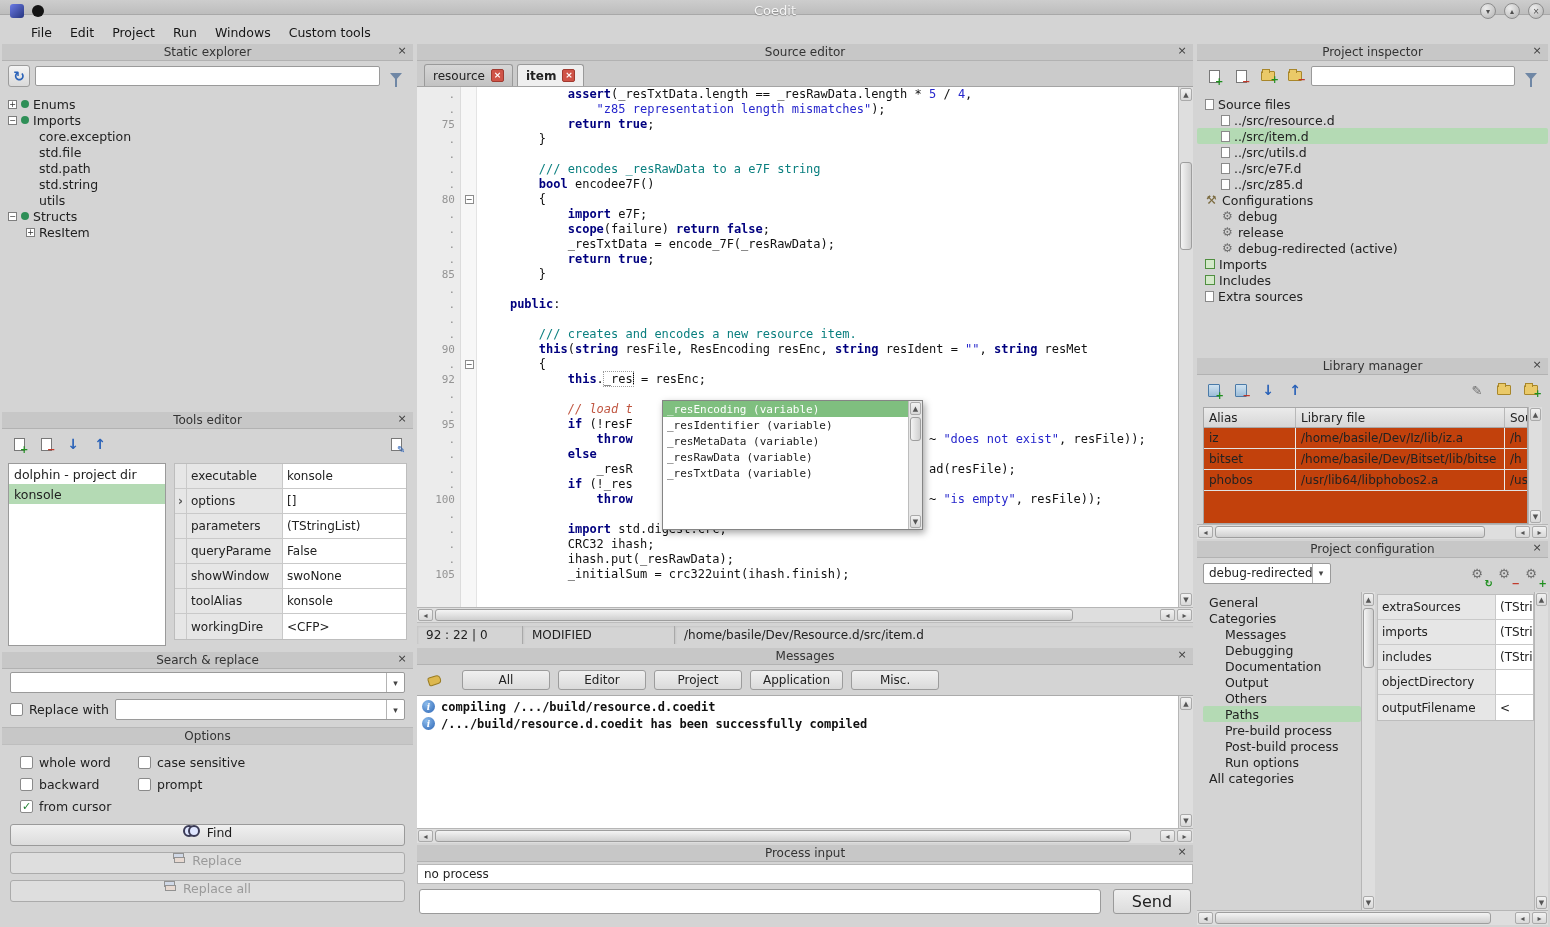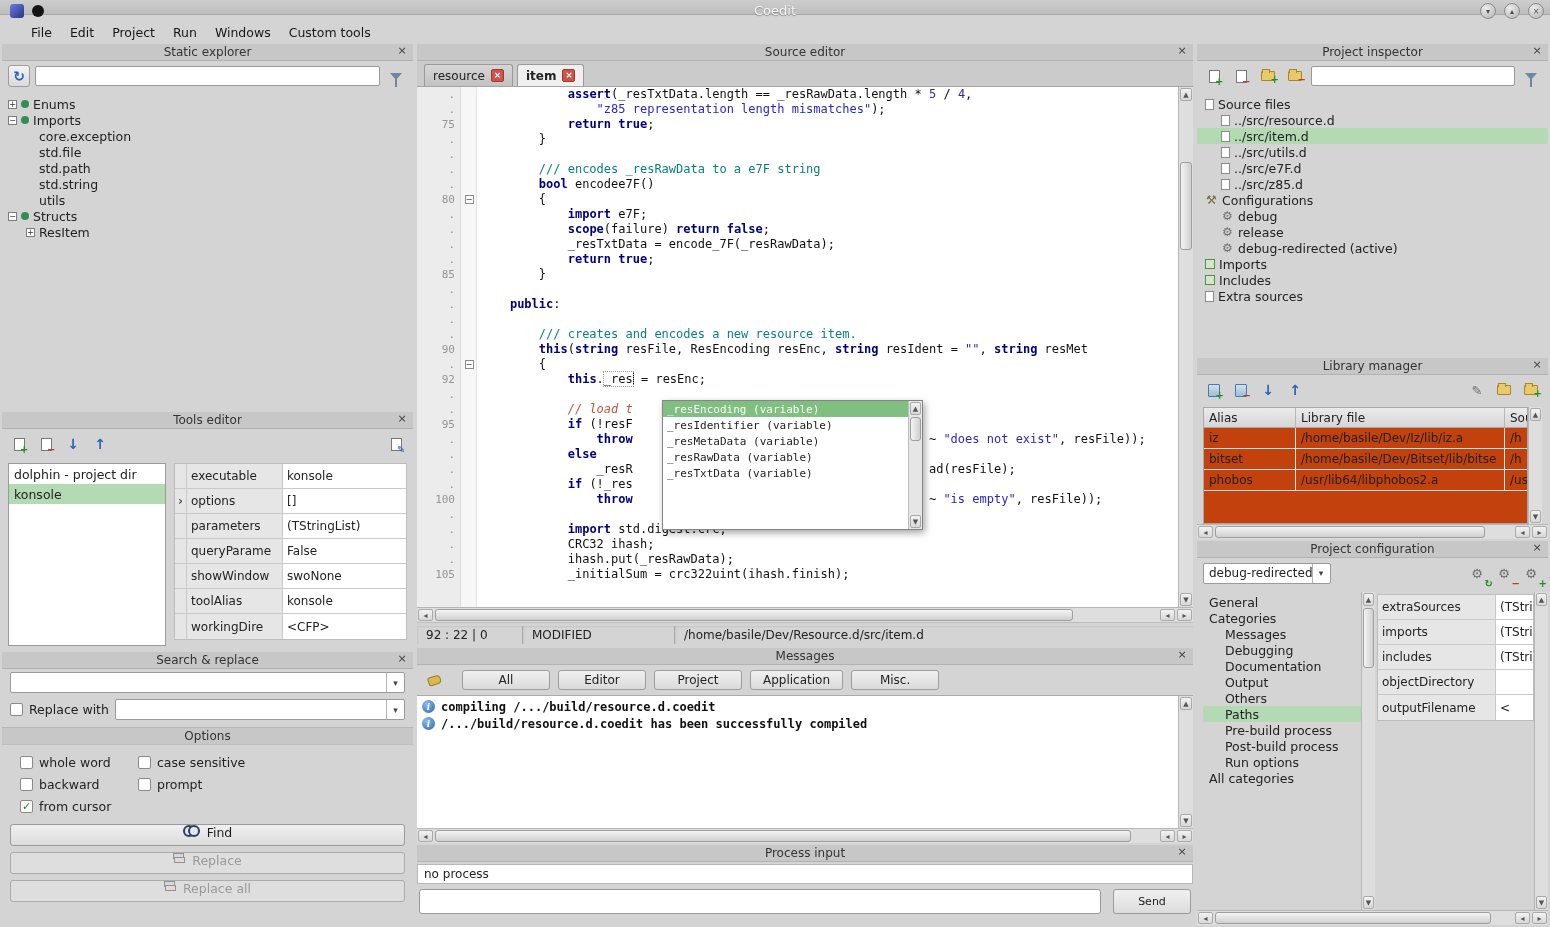--- a/index.html
+++ b/index.html
@@ -125,21 +125,21 @@
 .msg-area{flex:1;background:#fff;border-top:1px solid #ababab;position:relative;overflow:hidden}
 .msg-lines{position:absolute;left:0;top:2px;right:15px}
 .msg-row{display:flex;align-items:center;gap:6px;height:17px;padding:0 5px;white-space:nowrap}
 .info-ic{width:13px;height:13px;border-radius:50%;background:radial-gradient(circle at 35% 30%,#8cbcec,var(--infoBlue));color:#fff;font:italic bold 9px "DejaVu Serif","Liberation Serif",serif;display:flex;align-items:center;justify-content:center;flex:0 0 auto}
 .msg-text{font:bold 12px "DejaVu Sans Mono","Liberation Mono",monospace;color:#101010}
 .tag-ic{width:13px;height:9px;background:#ddb84f;border:1px solid #9a7c22;border-radius:2px 4px 4px 2px;transform:rotate(-18deg);display:inline-block}
 
 .noproc{height:20px;background:#fff;border:1px solid #b8b8b8;margin:2px 0 0 0;display:flex;align-items:center;padding:0 6px}
 .proc-row{display:flex;align-items:center;gap:12px;padding:5px 2px 0 2px}
 .proc-input{flex:1;height:25px;border:1px solid #9a9a9a;border-radius:3px;background:#fff;padding:0 6px;font-size:12px;font-family:inherit;outline:none}
-.send-btn{width:78px;height:25px;border:1px solid #9a9a9a;border-radius:3px;background:linear-gradient(#f0f0f0,#dcdcdc);display:flex;align-items:center;justify-content:center;font-size:11px}
+.send-btn{width:78px;height:25px;border:1px solid #9a9a9a;border-radius:3px;background:linear-gradient(#f0f0f0,#dcdcdc);display:flex;align-items:center;justify-content:center;font-size:16px}
 
 .lib-wrap{flex:1;margin:2px 6px 0 6px;display:flex;overflow:hidden}
 .lib-table{flex:1;border:1px solid #a8a8a8;background:#c2410c;display:flex;flex-direction:column;overflow:hidden}
 .lib-head{display:flex;height:20px;flex:0 0 auto;background:linear-gradient(#ebebeb,#d6d6d6);border-bottom:1px solid #a8a8a8}
 .lib-hcell{display:flex;align-items:center;padding:0 5px;border-right:1px solid #b8b8b8;overflow:hidden;white-space:nowrap}
 .lib-row{display:flex;height:21px;border-bottom:1px solid #e2e2e2;flex:0 0 auto}
 .lib-cell{display:flex;align-items:center;padding:0 5px;border-right:1px solid #ececec;overflow:hidden;white-space:nowrap}
 .colc0{width:92px;flex:0 0 auto}.colc1{flex:1;min-width:0}.colc2{width:22px;flex:0 0 auto;border-right:none}
 
 .cfg-body{flex:1;display:flex;overflow:hidden;padding:4px 0 0 6px}

